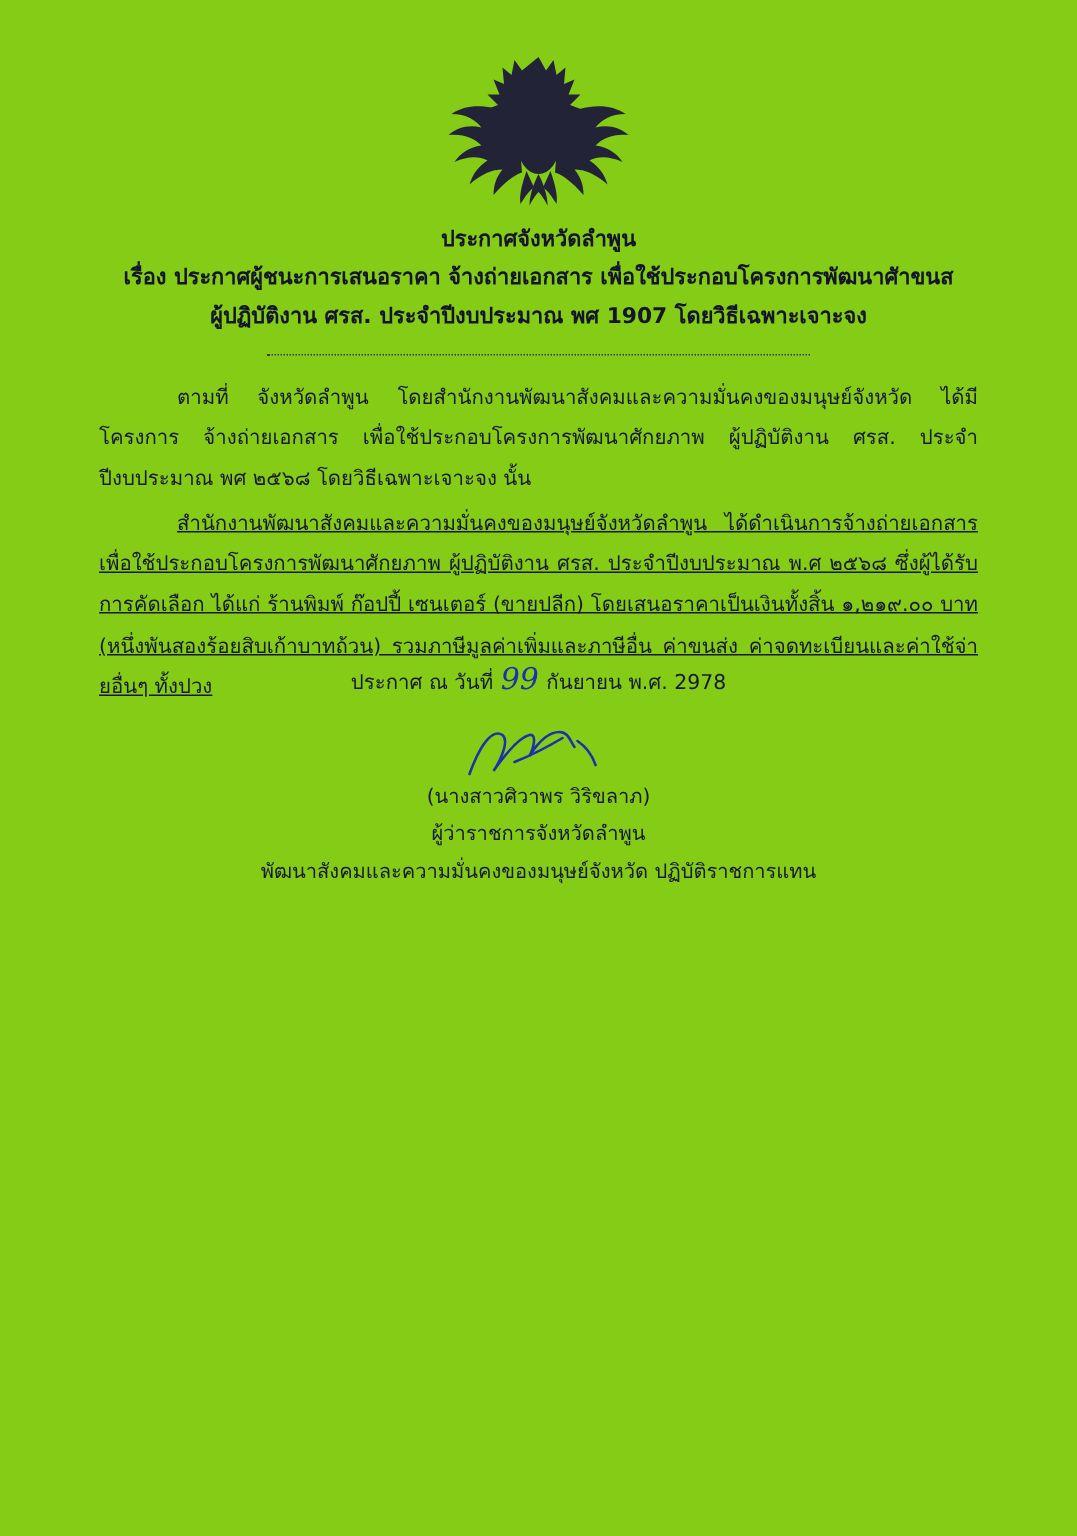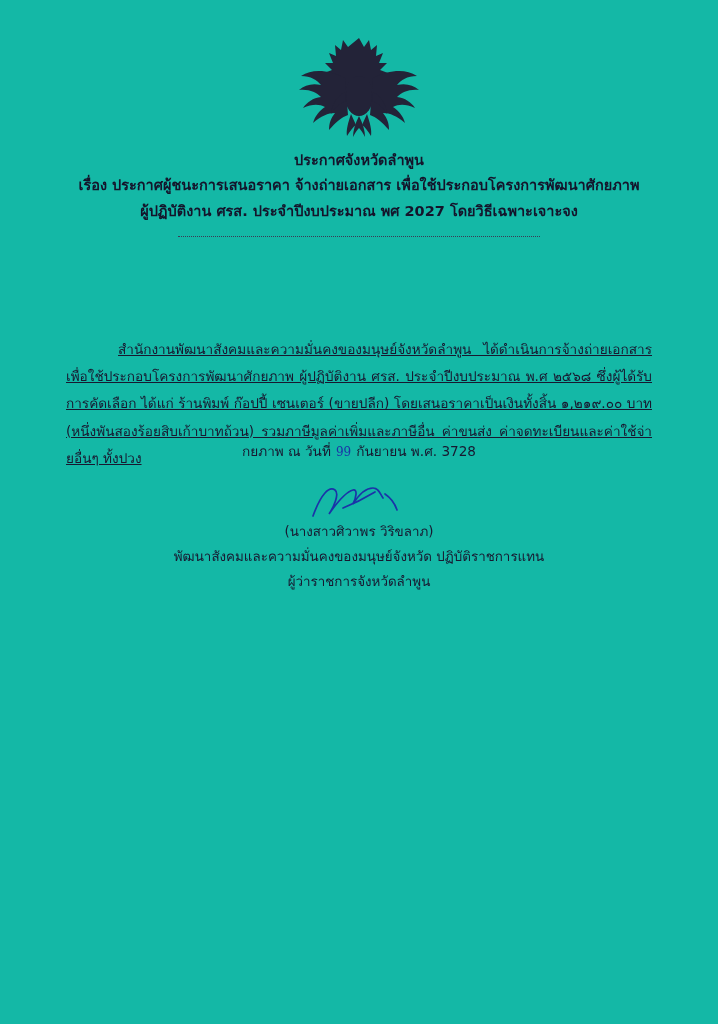--- a/index.html
+++ b/index.html
@@ -11,21 +11,21 @@
     height: 1024px;
     background: #ffffff;
     font-family: "DejaVu Sans", "Liberation Sans", sans-serif;
     color: #1a1a2e;
     overflow: hidden;
   }
   .page {
     position: relative;
     width: 718px;
     height: 1024px;
-    background: #14b8a6;
+    background: #84cc16;
   }
   .emblem {
     position: absolute;
     top: 34px;
     left: 0;
     width: 718px;
     text-align: center;
   }
   .emblem svg {
     display: inline-block;
@@ -67,21 +67,22 @@
     top: 440px;
     left: 0;
     width: 718px;
     text-align: center;
     font-size: 13.6px;
     color: #181830;
   }
   .handwrite-date {
     color: #1b33a8;
     font-family: "DejaVu Serif", "Liberation Serif", serif;
-    font-size: 12px;
+    font-style: italic;
+    font-size: 20px;
     padding: 0 5px;
     text-align: center;
   }
   .signature {
     position: absolute;
     top: 482px;
     left: 0;
     width: 718px;
     text-align: center;
   }
@@ -120,44 +121,47 @@
 
         <path d="M56 80 c-3 9 -5 16 -4 22 3-5 6-9 9-11z"></path>
         <path d="M72 80 c3 9 5 16 4 22 -3-5 -6-9 -9-11z"></path>
         <path d="M64 82 c-4 8 -6 15 -6 21 2-4 4-7 6-9 2 2 4 5 6 9 0-6 -2-13 -6-21z"></path>
       </g>
     </svg>
   </div>
 
   <div class="doc-head">
     <span class="line">ประกาศจังหวัดลำพูน</span>
-    <span class="line">เรื่อง  ประกาศผู้ชนะการเสนอราคา  จ้างถ่ายเอกสาร  เพื่อใช้ประกอบโครงการพัฒนาศักยภาพ</span>
-    <span class="line">ผู้ปฏิบัติงาน  ศรส. ประจำปีงบประมาณ  พศ 2027  โดยวิธีเฉพาะเจาะจง</span>
+    <span class="line">เรื่อง  ประกาศผู้ชนะการเสนอราคา  จ้างถ่ายเอกสาร  เพื่อใช้ประกอบโครงการพัฒนาศัาขนส</span>
+    <span class="line">ผู้ปฏิบัติงาน  ศรส. ประจำปีงบประมาณ  พศ 1907  โดยวิธีเฉพาะเจาะจง</span>
   </div>
 
   <div class="rule"></div>
 
+  <div class="body-block p1">
+    <span class="indent"></span><span>ตามที่ จังหวัดลำพูน โดยสำนักงานพัฒนาสังคมและความมั่นคงของมนุษย์จังหวัด ได้มีโครงการ จ้างถ่ายเอกสาร เพื่อใช้ประกอบโครงการพัฒนาศักยภาพ ผู้ปฏิบัติงาน ศรส. ประจำปีงบประมาณ พศ ๒๕๖๘ โดยวิธีเฉพาะเจาะจง  นั้น</span>
+  </div>
 
   <div class="body-block p2">
     <span class="indent"></span><span>สำนักงานพัฒนาสังคมและความมั่นคงของมนุษย์จังหวัดลำพูน ได้ดำเนินการจ้างถ่ายเอกสาร เพื่อใช้ประกอบโครงการพัฒนาศักยภาพ ผู้ปฏิบัติงาน ศรส. ประจำปีงบประมาณ พ.ศ ๒๕๖๘ ซึ่งผู้ได้รับการคัดเลือก ได้แก่ ร้านพิมพ์ ก๊อปปี้ เซนเตอร์ (ขายปลีก) โดยเสนอราคาเป็นเงินทั้งสิ้น ๑,๒๑๙.๐๐ บาท (หนึ่งพันสองร้อยสิบเก้าบาทถ้วน) รวมภาษีมูลค่าเพิ่มและภาษีอื่น ค่าขนส่ง ค่าจดทะเบียนและค่าใช้จ่ายอื่นๆ ทั้งปวง</span>
   </div>
 
   <div class="date-line">
-    <span>กยภาพ ณ วันที่</span><span class="handwrite-date">99</span><span>กันยายน พ.ศ. 3728</span>
+    <span>ประกาศ ณ วันที่</span><span class="handwrite-date">99</span><span>กันยายน พ.ศ. 2978</span>
   </div>
 
   <div class="signature">
     <svg width="120" height="44" viewBox="0 0 120 44" aria-hidden="true">
       <g fill="none" stroke="#1b33a8" stroke-width="1.7" stroke-linecap="round">
         <path d="M14 34 C22 12 30 4 36 8 c5 4 -2 18 -6 24 7-10 16-22 24-24 5-1 3 8 0 14 5-8 12-16 20-16 6 0 7 6 10 10"></path>
         <path d="M44 26 c10 -4 22 -10 32 -16"></path>
         <path d="M86 12 c6 4 10 10 12 16"></path>
       </g>
     </svg>
   </div>
 
   <div class="sig-block">
     <span class="line">(นางสาวศิวาพร วิริขลาภ)</span>
+    <span class="line">ผู้ว่าราชการจังหวัดลำพูน</span>
     <span class="line">พัฒนาสังคมและความมั่นคงของมนุษย์จังหวัด ปฏิบัติราชการแทน</span>
-    <span class="line">ผู้ว่าราชการจังหวัดลำพูน</span>
   </div>
 
 </div>
 
 </body></html>

